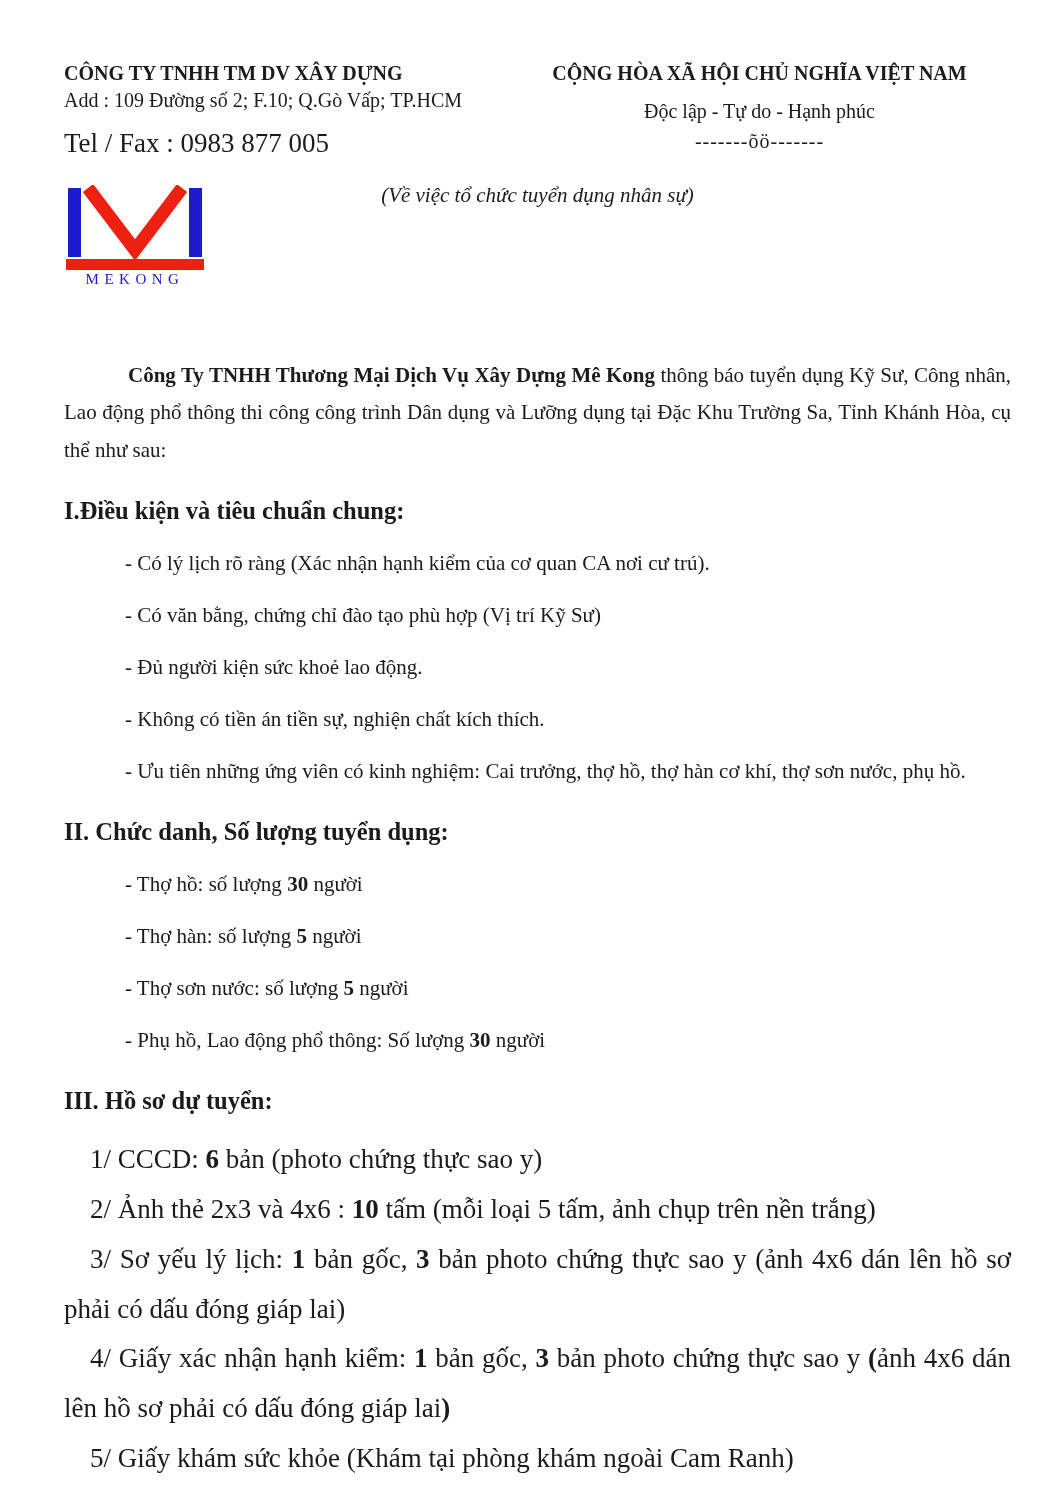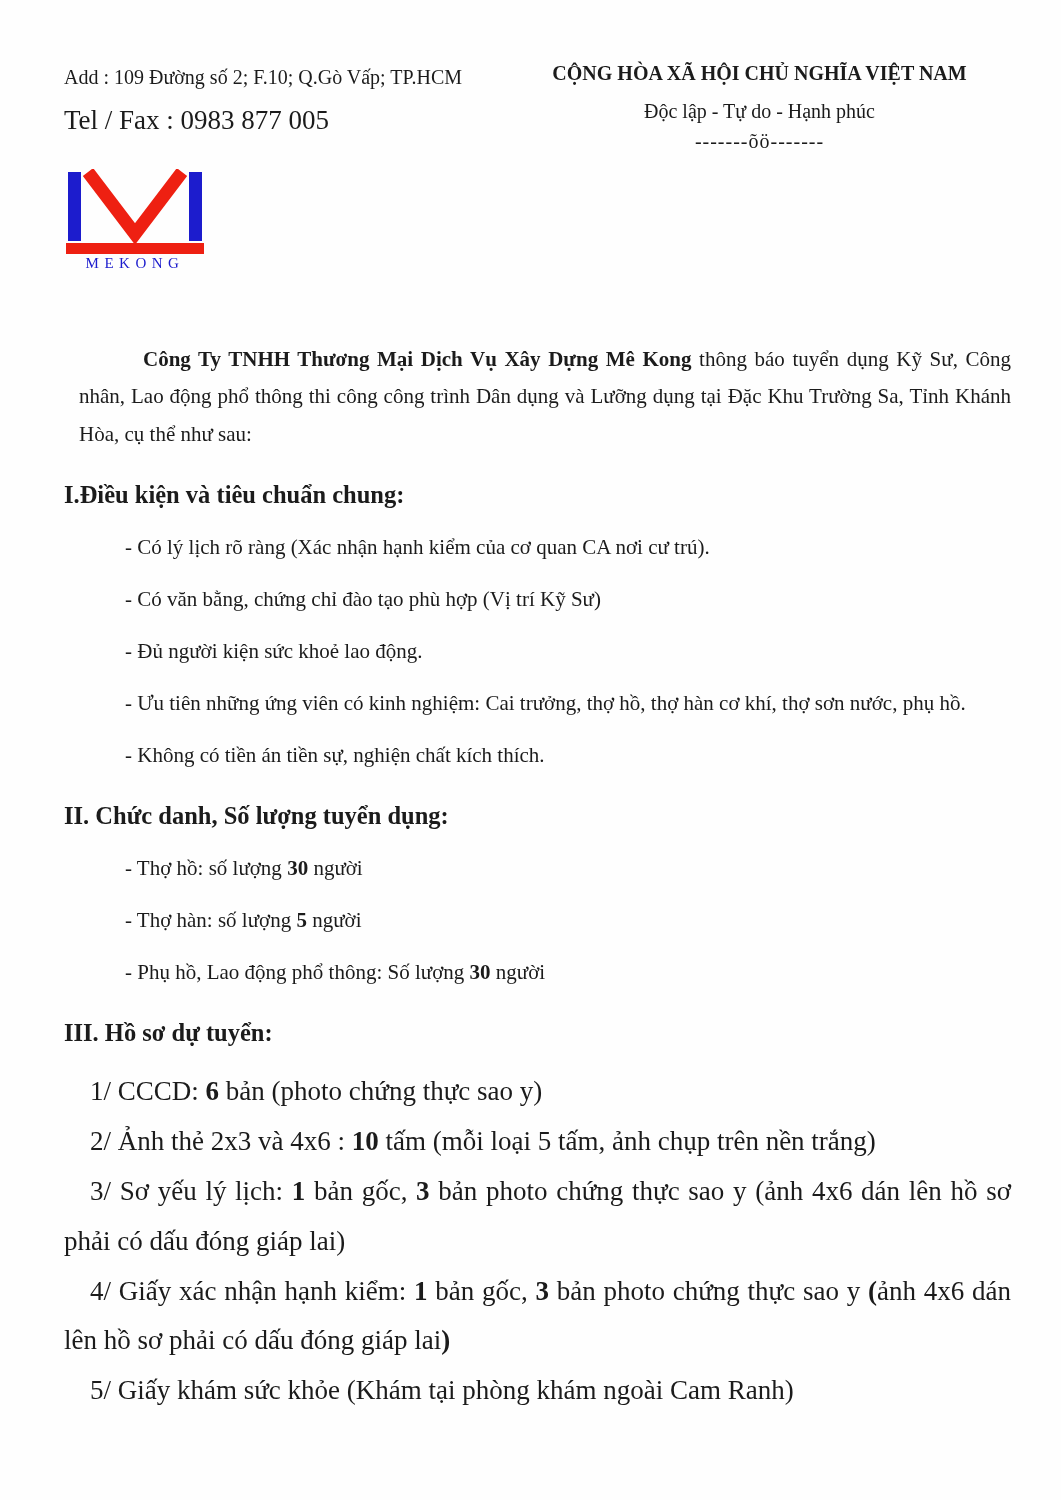--- a/index.html
+++ b/index.html
@@ -24,65 +24,68 @@
   .h-motto{font-size:20px;margin-top:15px;}
   .h-sep{font-size:20px;margin-top:7px;letter-spacing:1px;}
 
   
   .title-area{position:relative;margin-top:14px;height:152px;}
   .logo{position:absolute;left:0;top:2px;width:142px;height:100px;}
   .doc-title{text-align:center;font-size:37px;font-weight:bold;margin:38px 0 0 0;letter-spacing:.5px;}
   .doc-subtitle{text-align:center;font-style:italic;font-size:21px;margin-top:24px;}
 
   
-  .intro{font-size:21px;line-height:1.78;text-align:justify;text-indent:64px;margin:22px 0 0 15px;}
+  .intro{font-size:21px;line-height:1.78;text-align:justify;text-indent:64px;margin:22px 0 0 0;}
   .sec-heading{font-size:24.5px;font-weight:bold;margin:28px 0 20px 0;}
   .bullet{font-size:21px;margin:0 0 15px 61px;line-height:1.76;}
   .doc-item{font-size:27px;margin:0;line-height:1.85;text-indent:26px;text-align:justify;}
   b{font-weight:bold;}
 </style>
 </head>
 <body>
 
 <div class="page">
 
   <div class="header-row">
     <div class="h-left">
+      <div class="h-line1">CÔNG TY TNHH TM DV XÂY DỰNG</div>
       <div class="h-addr">Add : 109 Đường số 2; F.10; Q.Gò Vấp; TP.HCM</div>
       <div class="h-tel">Tel / Fax : 0983 877 005</div>
     </div>
     <div class="h-right">
       <div class="h-country">CỘNG HÒA XÃ HỘI CHỦ NGHĨA VIỆT NAM</div>
       <div class="h-motto">Độc lập - Tự do - Hạnh phúc</div>
       <div class="h-sep">-------õö-------</div>
     </div>
   </div>
 
   <div class="title-area">
     <svg class="logo" viewBox="0 0 142 100" xmlns="http://www.w3.org/2000/svg">
       <rect x="4" y="3" width="13" height="69" fill="#1c1ccd"></rect>
       <rect x="125" y="3" width="13" height="69" fill="#1c1ccd"></rect>
       <polyline points="24,3 71,65 118,3" fill="none" stroke-width="13" stroke="#ee2012"></polyline>
       <rect x="2" y="74" width="138" height="11" fill="#ee2012"></rect>
       <text x="71" y="99" text-anchor="middle" font-size="15" letter-spacing="5.5" font-family="Liberation Serif, serif" fill="#1c1ccd">MEKONG</text>
     </svg>
+    <div class="doc-subtitle">(Về việc tổ chức tuyển dụng nhân sự)</div>
   </div>
 
   <p class="intro"><b>Công Ty TNHH Thương Mại Dịch Vụ Xây Dựng Mê Kong</b><span> thông báo tuyển dụng Kỹ Sư, Công nhân, Lao động phổ thông thi công công trình Dân dụng và Lưỡng dụng tại Đặc Khu Trường Sa, Tỉnh Khánh Hòa, cụ thể như sau:</span></p>
 
   <div id="sections">
       <h2 class="sec-heading">I.Điều kiện và tiêu chuẩn chung:</h2>
       <p class="bullet"><span>- Có lý lịch rõ ràng (Xác nhận hạnh kiểm của cơ quan CA nơi cư trú).</span></p>
       <p class="bullet"><span>- Có văn bằng, chứng chỉ đào tạo phù hợp (Vị trí Kỹ Sư)</span></p>
       <p class="bullet"><span>- Đủ người kiện sức khoẻ lao động.</span></p>
+      <p class="bullet"><span>- Không có tiền án tiền sự, nghiện chất kích thích.</span></p>
       <p class="bullet"><span>- Ưu tiên những ứng viên có kinh nghiệm: Cai trưởng, thợ hồ, thợ hàn cơ khí, thợ sơn nước, phụ hồ.</span></p>
-      <p class="bullet"><span>- Không có tiền án tiền sự, nghiện chất kích thích.</span></p>
       <h2 class="sec-heading">II. Chức danh, Số lượng tuyển dụng:</h2>
       <p class="bullet"><span>- Thợ hồ: số lượng </span><b>30</b><span> người</span></p>
       <p class="bullet"><span>- Thợ hàn: số lượng </span><b>5</b><span> người</span></p>
+      <p class="bullet"><span>- Thợ sơn nước: số lượng </span><b>5</b><span> người</span></p>
       <p class="bullet"><span>- Phụ hồ, Lao động phổ thông: Số lượng </span><b>30</b><span> người</span></p>
       <h2 class="sec-heading">III. Hồ sơ dự tuyển:</h2>
       <p class="doc-item"><span>1/ CCCD: </span><b>6</b><span> bản (photo chứng thực sao y)</span></p>
       <p class="doc-item"><span>2/ Ảnh thẻ 2x3 và 4x6 : </span><b>10</b><span> tấm (mỗi loại 5 tấm, ảnh chụp trên nền trắng)</span></p>
       <p class="doc-item"><span>3/ Sơ yếu lý lịch: </span><b>1</b><span> bản gốc, </span><b>3</b><span> bản photo chứng thực sao y (ảnh 4x6 dán lên hồ sơ phải có dấu đóng giáp lai)</span></p>
       <p class="doc-item"><span>4/ Giấy xác nhận hạnh kiểm: </span><b>1</b><span> bản gốc, </span><b>3</b><span> bản photo chứng thực sao y </span><b>(</b><span>ảnh 4x6 dán lên hồ sơ phải có dấu đóng giáp lai</span><b>)</b></p>
       <p class="doc-item"><span>5/ Giấy khám sức khỏe (Khám tại phòng khám ngoài Cam Ranh)</span></p>
     </div>
 
 </div>

